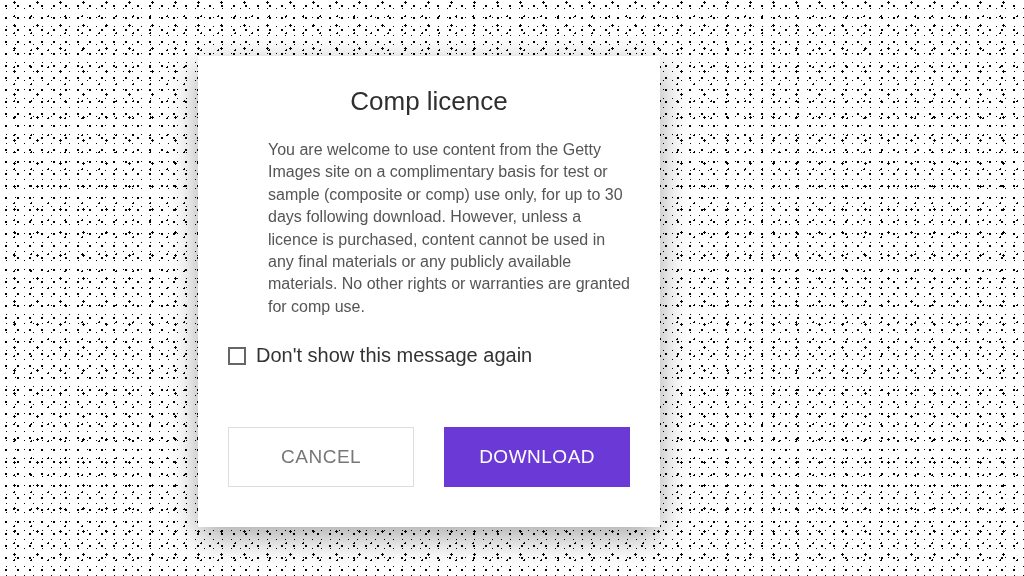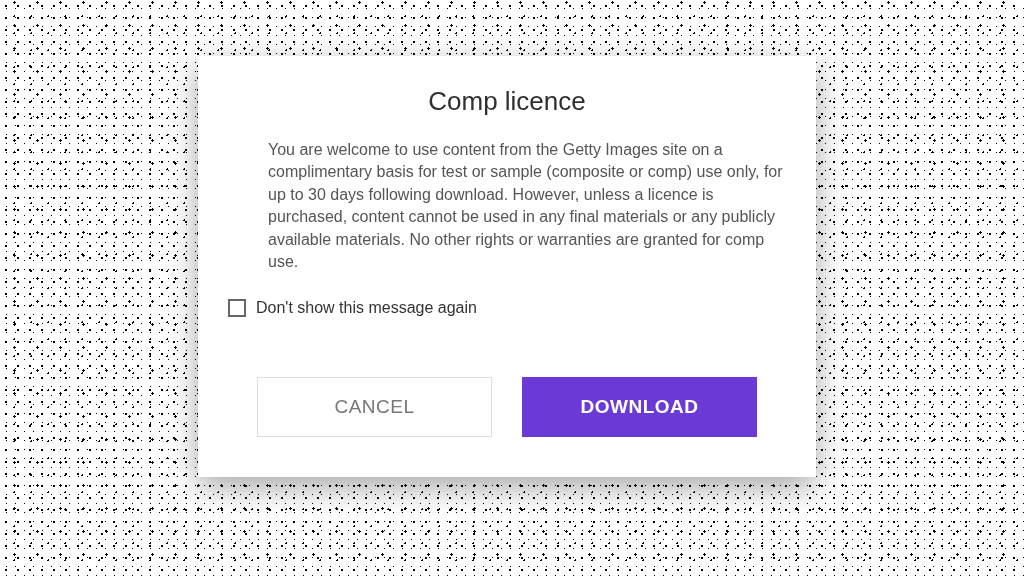--- a/index.html
+++ b/index.html
@@ -18,21 +18,21 @@
         radial-gradient(#000 1.2px, transparent 1.2px),
         radial-gradient(#000 0.8px, transparent 0.8px);
       background-size: 12px 12px, 17px 17px, 23px 23px, 9px 9px;
       background-position: 0 0, 6px 8px, 3px 14px, 11px 4px;
       filter: blur(0.3px);
     }
     .modal {
       position: absolute;
       left: 198px;
       top: 56px;
-      width: 618px;
+      width: 462px;
       background: #ffffff;
       box-shadow: 0 10px 30px rgba(0,0,0,0.35);
       padding: 30px 30px 40px 30px;
     }
     .modal h1 {
       text-align: center;
       font-size: 26px;
       font-weight: 500;
       color: #2f2f2f;
       margin-bottom: 22px;
@@ -51,21 +51,21 @@
       margin-bottom: 60px;
     }
     .dont-show .box {
       width: 18px;
       height: 18px;
       border: 2px solid #666;
       background: #fff;
       cursor: pointer;
     }
     .dont-show label {
-      font-size: 16px;
+      font-size: 20px;
       color: #333;
       cursor: pointer;
     }
     .btn-row {
       display: flex;
       justify-content: center;
       gap: 30px;
     }
     .btn {
       width: 235px;
@@ -77,21 +77,21 @@
       font-family: inherit;
     }
     .btn-cancel {
       background: #fff;
       color: #777;
       border: 1px solid #ddd;
     }
     .btn-download {
       background: #6b3ad6;
       color: #fff;
-      font-weight: 700;
+      font-weight: 400;
     }
   </style>
 </head>
 <body>
 
 <div class="noise-bg"></div>
 
 <div class="modal">
   <h1>Comp licence</h1>
   <p class="body">You are welcome to use content from the Getty Images site on a complimentary basis for test or sample (composite or comp) use only, for up to 30 days following download. However, unless a licence is purchased, content cannot be used in any final materials or any publicly available materials. No other rights or warranties are granted for comp use.</p>

